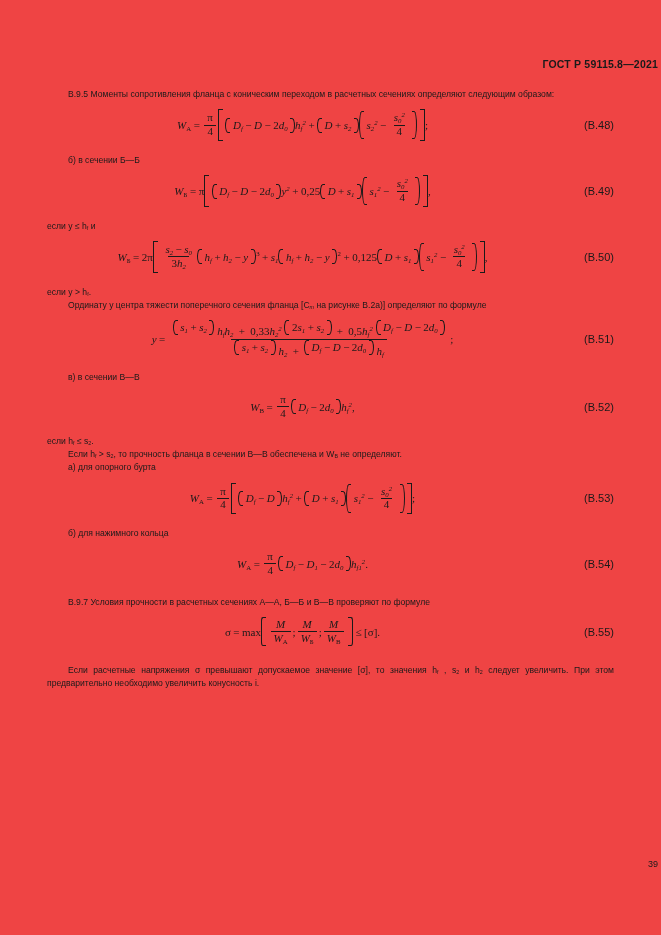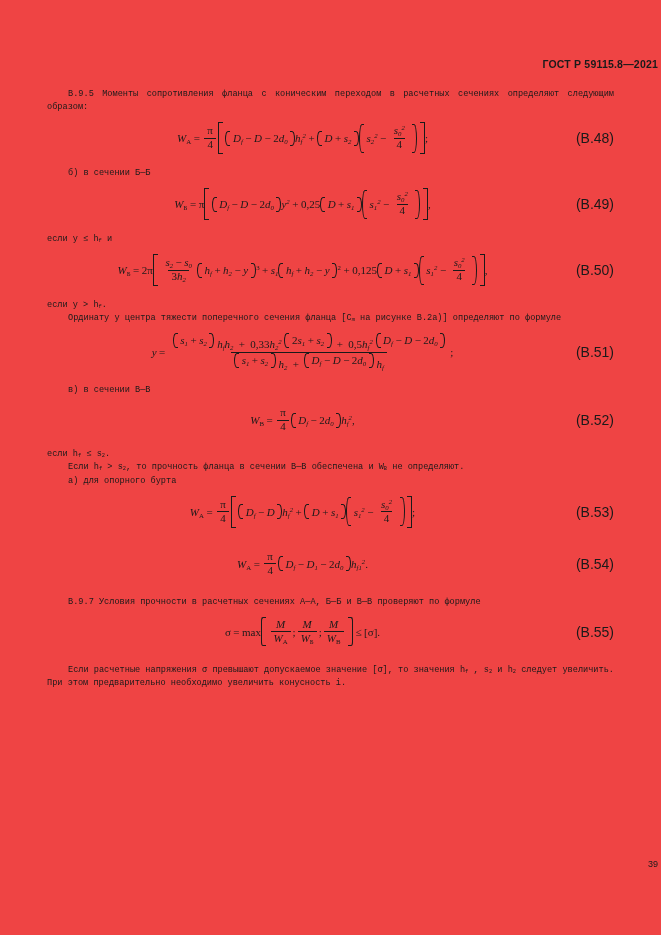--- a/index.html
+++ b/index.html
@@ -42,21 +42,20 @@
     top: 88px;
     width: 567px;
   }
 
   p.para {
     margin: 0;
     font-size: 8.6px;
     line-height: 13.2px;
     text-align: justify;
     text-justify: inter-word;
-    font-family: Liberation Mono, monospace;
   }
   p.para.indent { text-indent: 21px; }
   p.noindent { text-indent: 0; }
   .tight { margin-top: 0; }
 
   .spacer-sm { height: 8px; }
   .spacer-md { height: 13px; }
   .spacer-lg { height: 17px; }
 
   
@@ -74,21 +73,21 @@
     display: inline-flex;
     align-items: center;
     transform: translateX(-28px);
   }
   .formula-num {
     position: absolute;
     right: 0;
     top: 50%;
     transform: translateY(-50%);
     font-family: "Liberation Sans", sans-serif;
-    font-size: 14px;
+    font-size: 11px;
     white-space: nowrap;
     margin-left: 20px;
   }
 
   
   .mi { font-style: italic; }
   .mu { font-style: normal; }
   sub, sup {
     font-size: 62%;
     font-style: normal;
@@ -517,20 +516,21 @@
           </span>
           <span class="d-r"></span>
         </span>
         <span>;</span>
       </div>
       <div class="formula-num">(В.53)</div>
     </div>
 
     <div class="spacer-md"></div>
 
+    <p class="para indent">б) для нажимного кольца</p>
 
     <div class="spacer-sm"></div>
 
     <div class="formula-row">
       <div class="formula-body">
         <span class="mi sub-up">W<sub>А</sub></span>
         <span class="op">=</span>
         <span class="frac">
             <span class="num mu">π</span>
             <span class="den">4</span>

